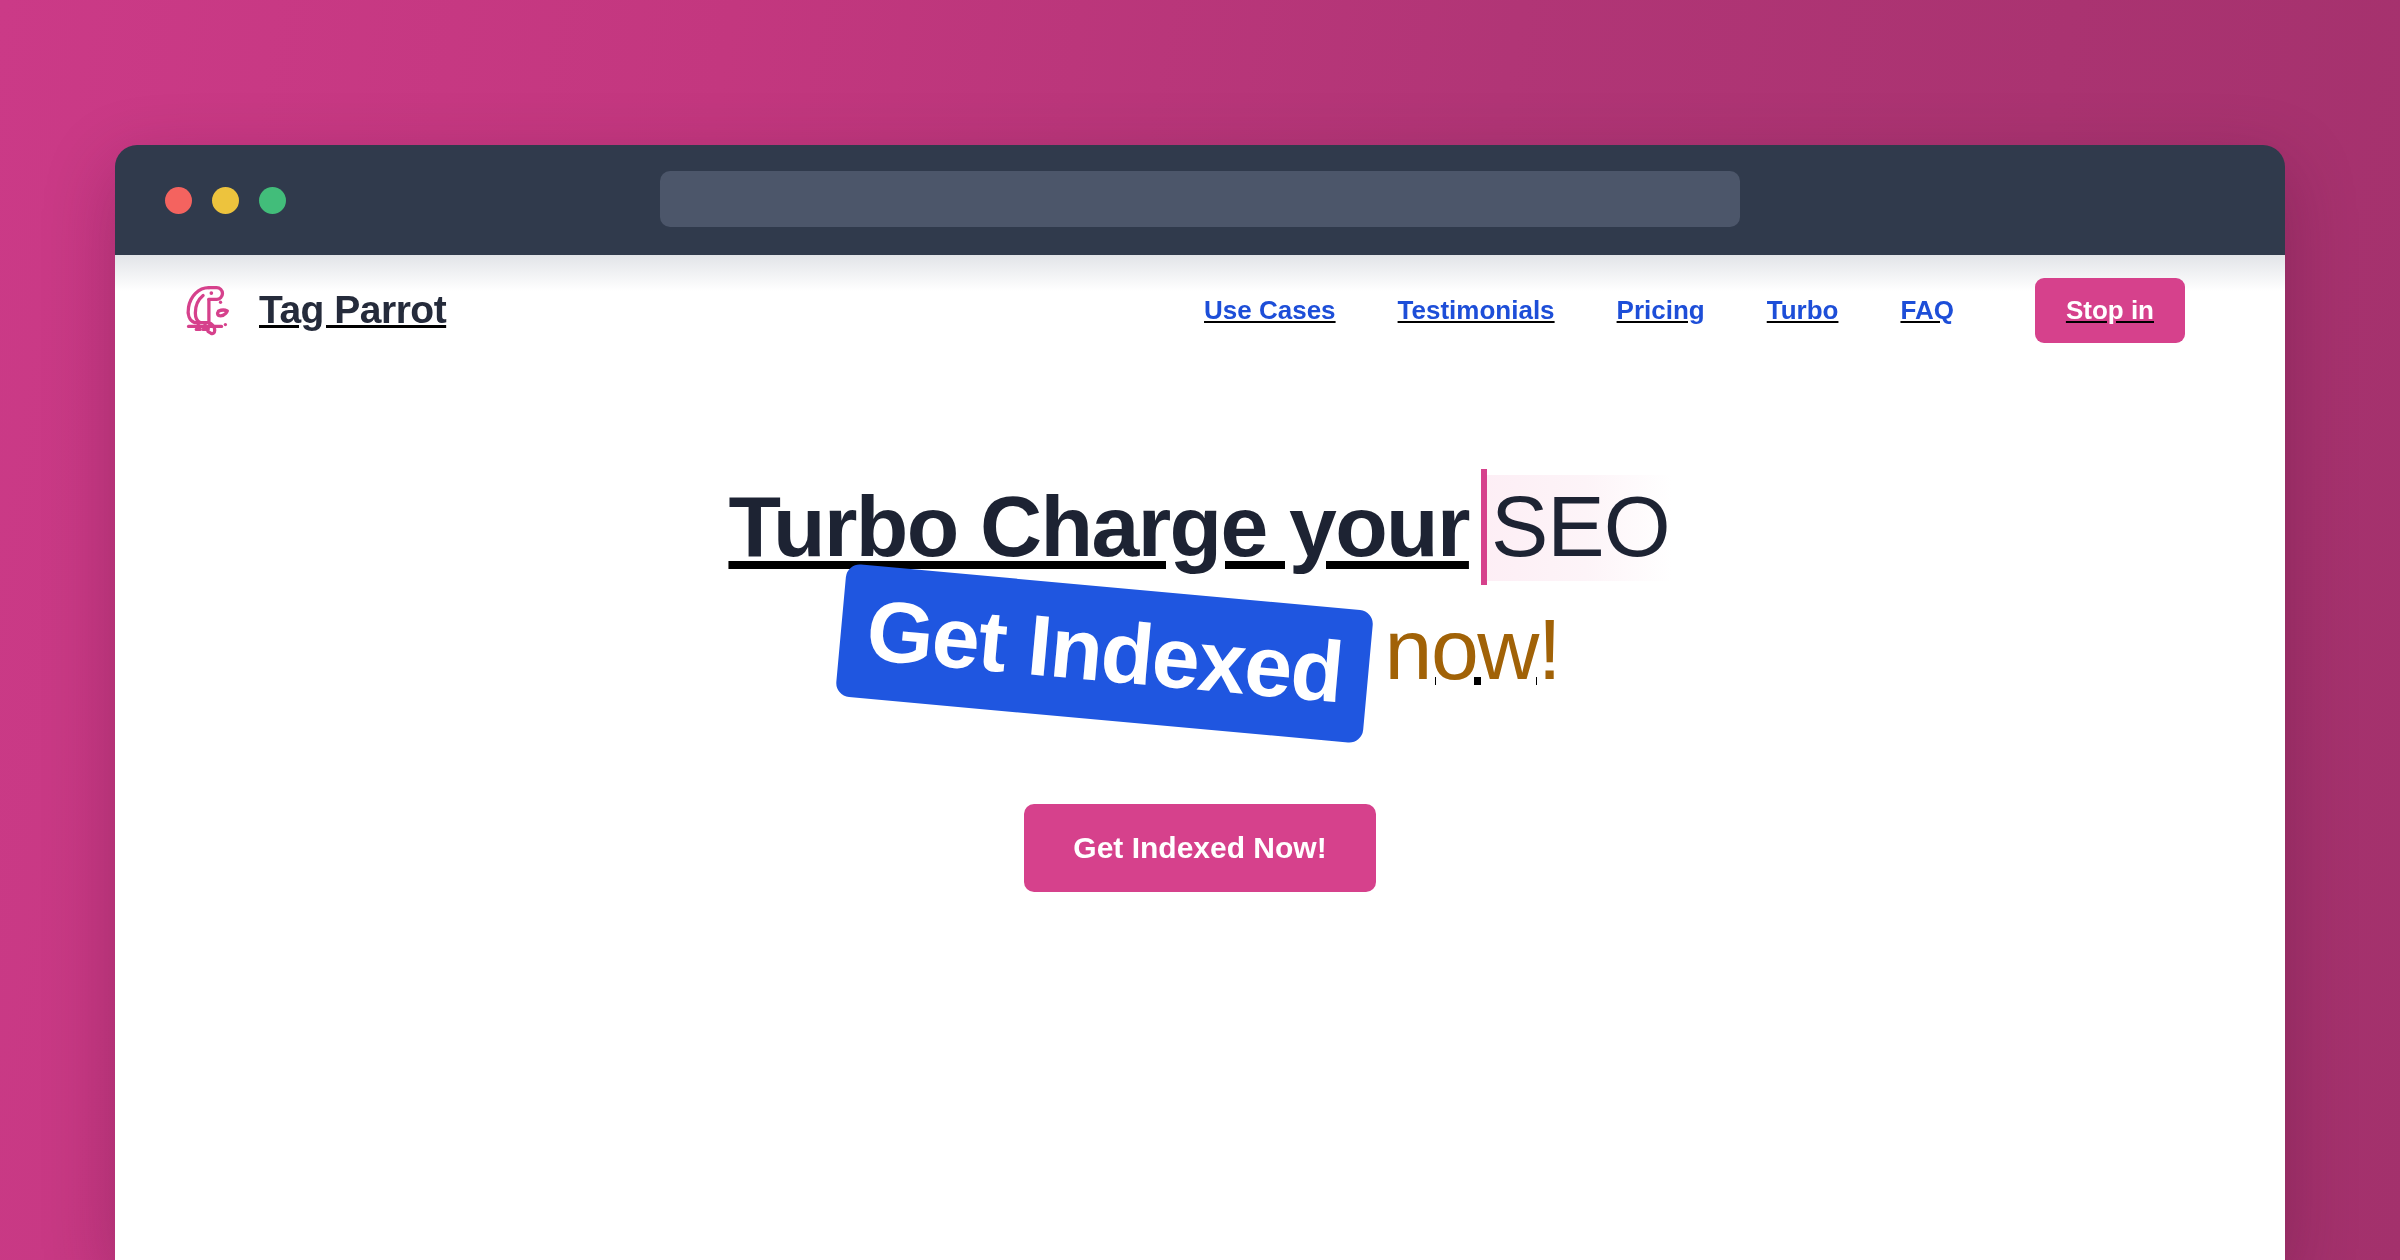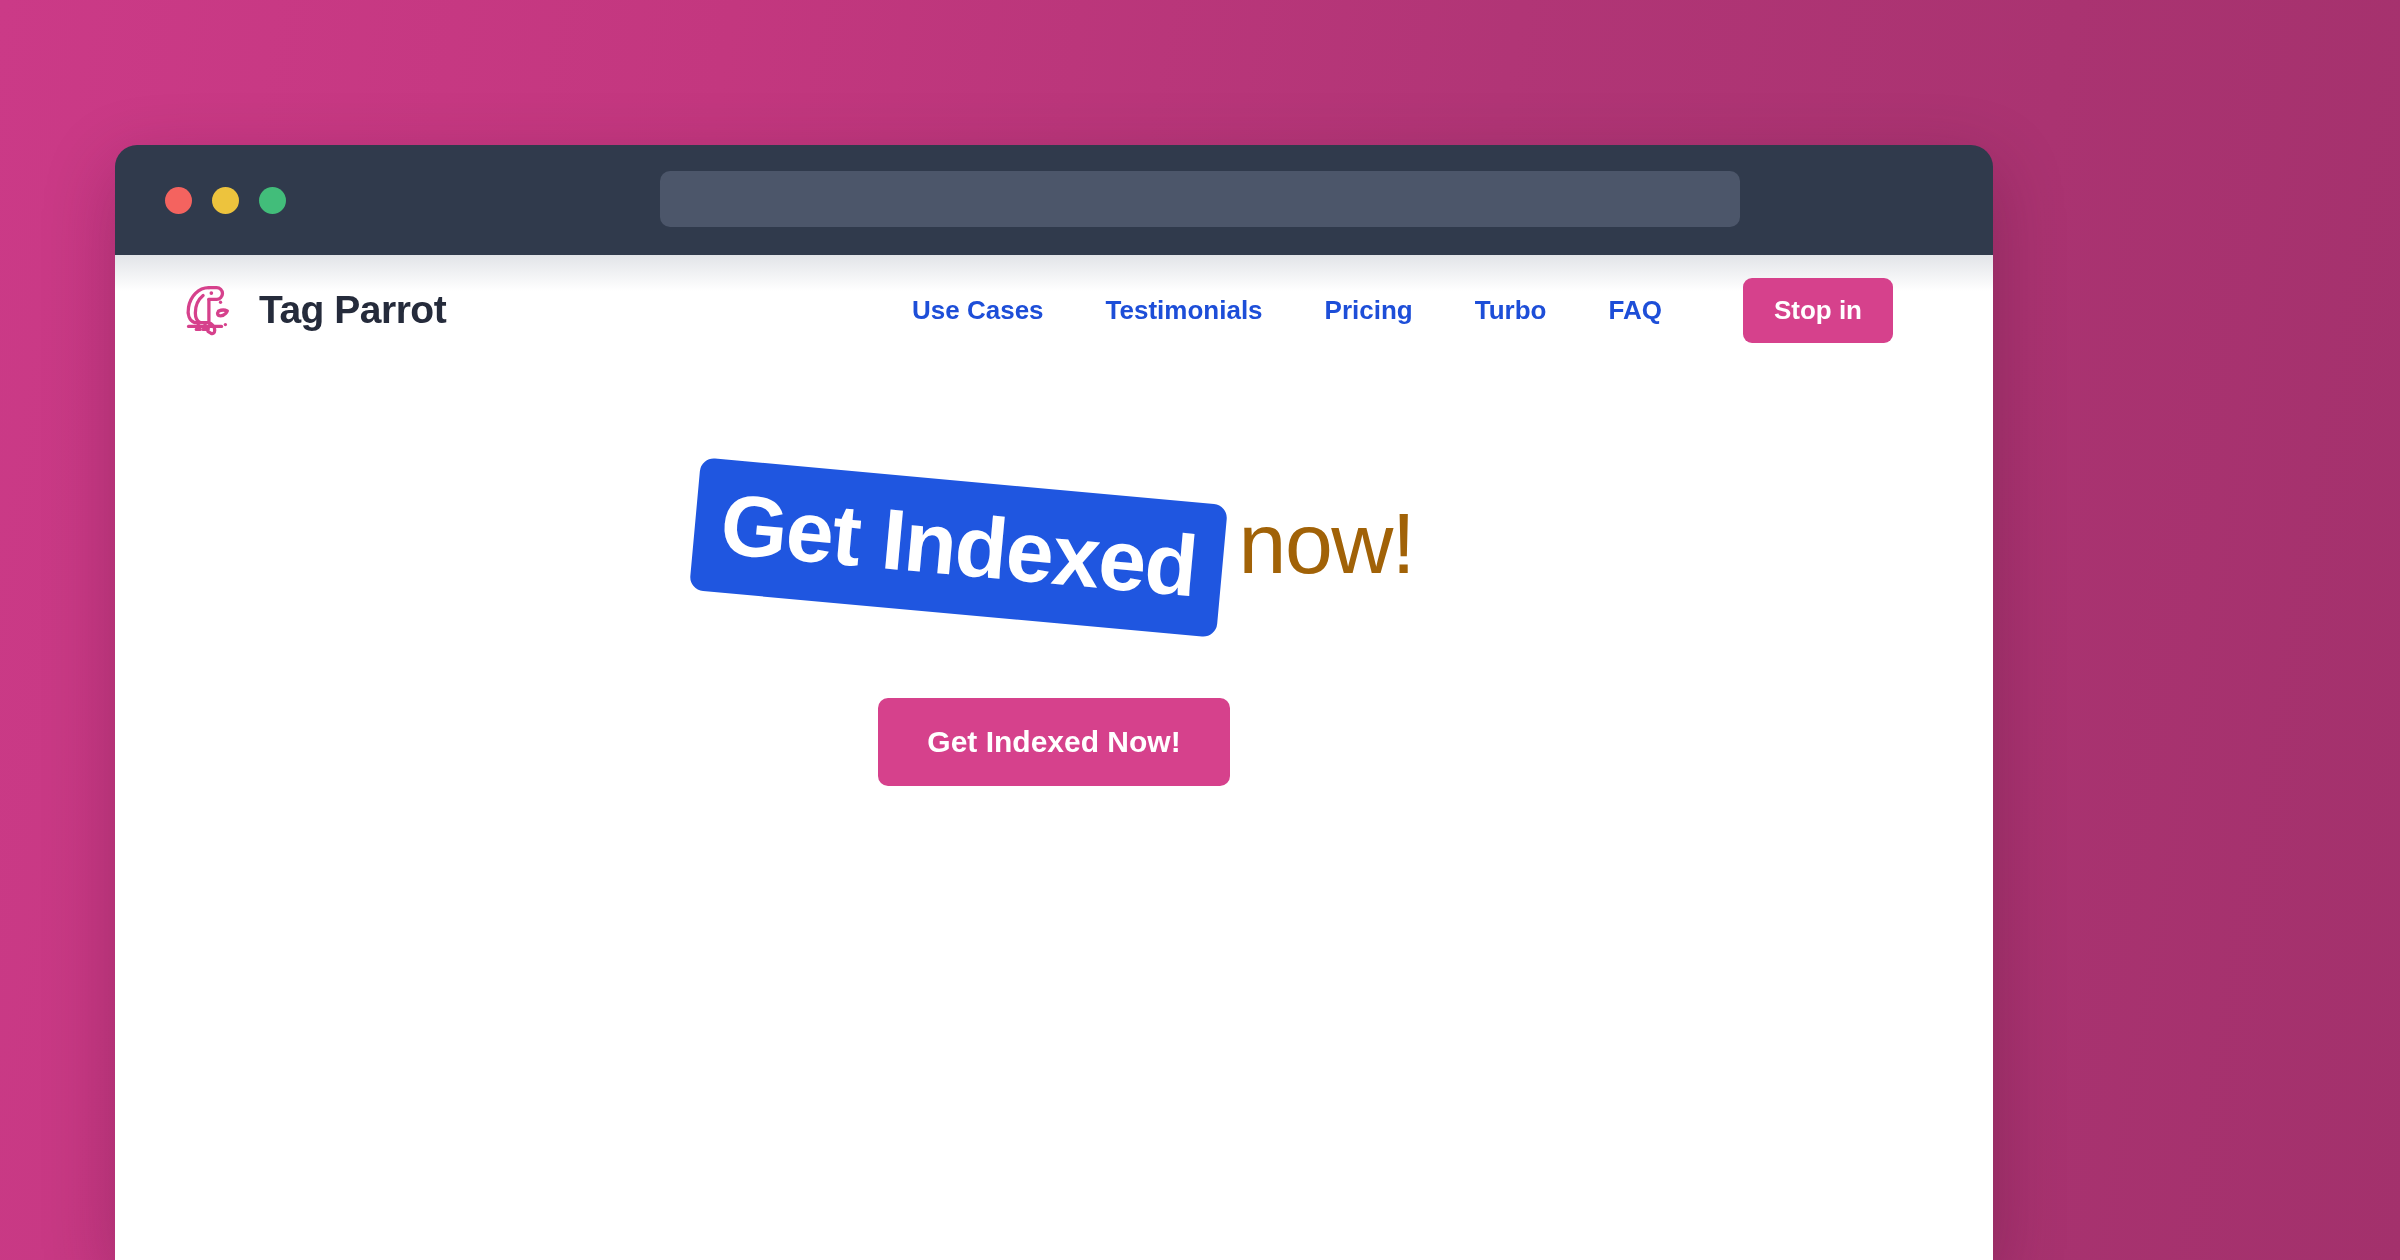--- a/index.html
+++ b/index.html
@@ -13,25 +13,26 @@
   body {
     font-family: "Liberation Sans", sans-serif;
     background: linear-gradient(100deg, #cb3a87 0%, #c3377f 28%, #b13576 58%, #a3316c 100%);
   }
 
   
   #browser-window {
     position: absolute;
     left: 115px;
     top: 145px;
-    width: 1878px;
+    width: 2170px;
     height: 1115px;
     border-radius: 22px 22px 0 0;
     overflow: hidden;
     box-shadow: 0 22px 70px rgba(60, 10, 40, 0.28);
+    text-decoration: underline;
   }
 
   
   #browser-titlebar {
     height: 110px;
     background: #303a4c;
     position: relative;
     display: flex;
     align-items: center;
   }
@@ -288,20 +289,21 @@
         <a class="nav-link" href="#">Pricing</a>
         <a class="nav-link" href="#">Turbo</a>
         <a class="nav-link" href="#">FAQ</a>
         <button id="signin-button">Stop in</button>
       </nav>
     </header>
 
     <section id="hero">
 
       <h1 id="hero-headline">
+        <span id="headline-line-1"><span>Turbo Charge your</span><span id="typed-wrapper"><span id="typed-caret"></span><span id="typed-text">SEO</span></span></span>
 
         <span id="headline-line-2"><span id="highlight-badge">Get Indexed</span><span id="headline-tail">now!</span></span>
       </h1>
 
 
       <button id="hero-cta">Get Indexed Now!</button>
     </section>
 
   </div>
 </div>

